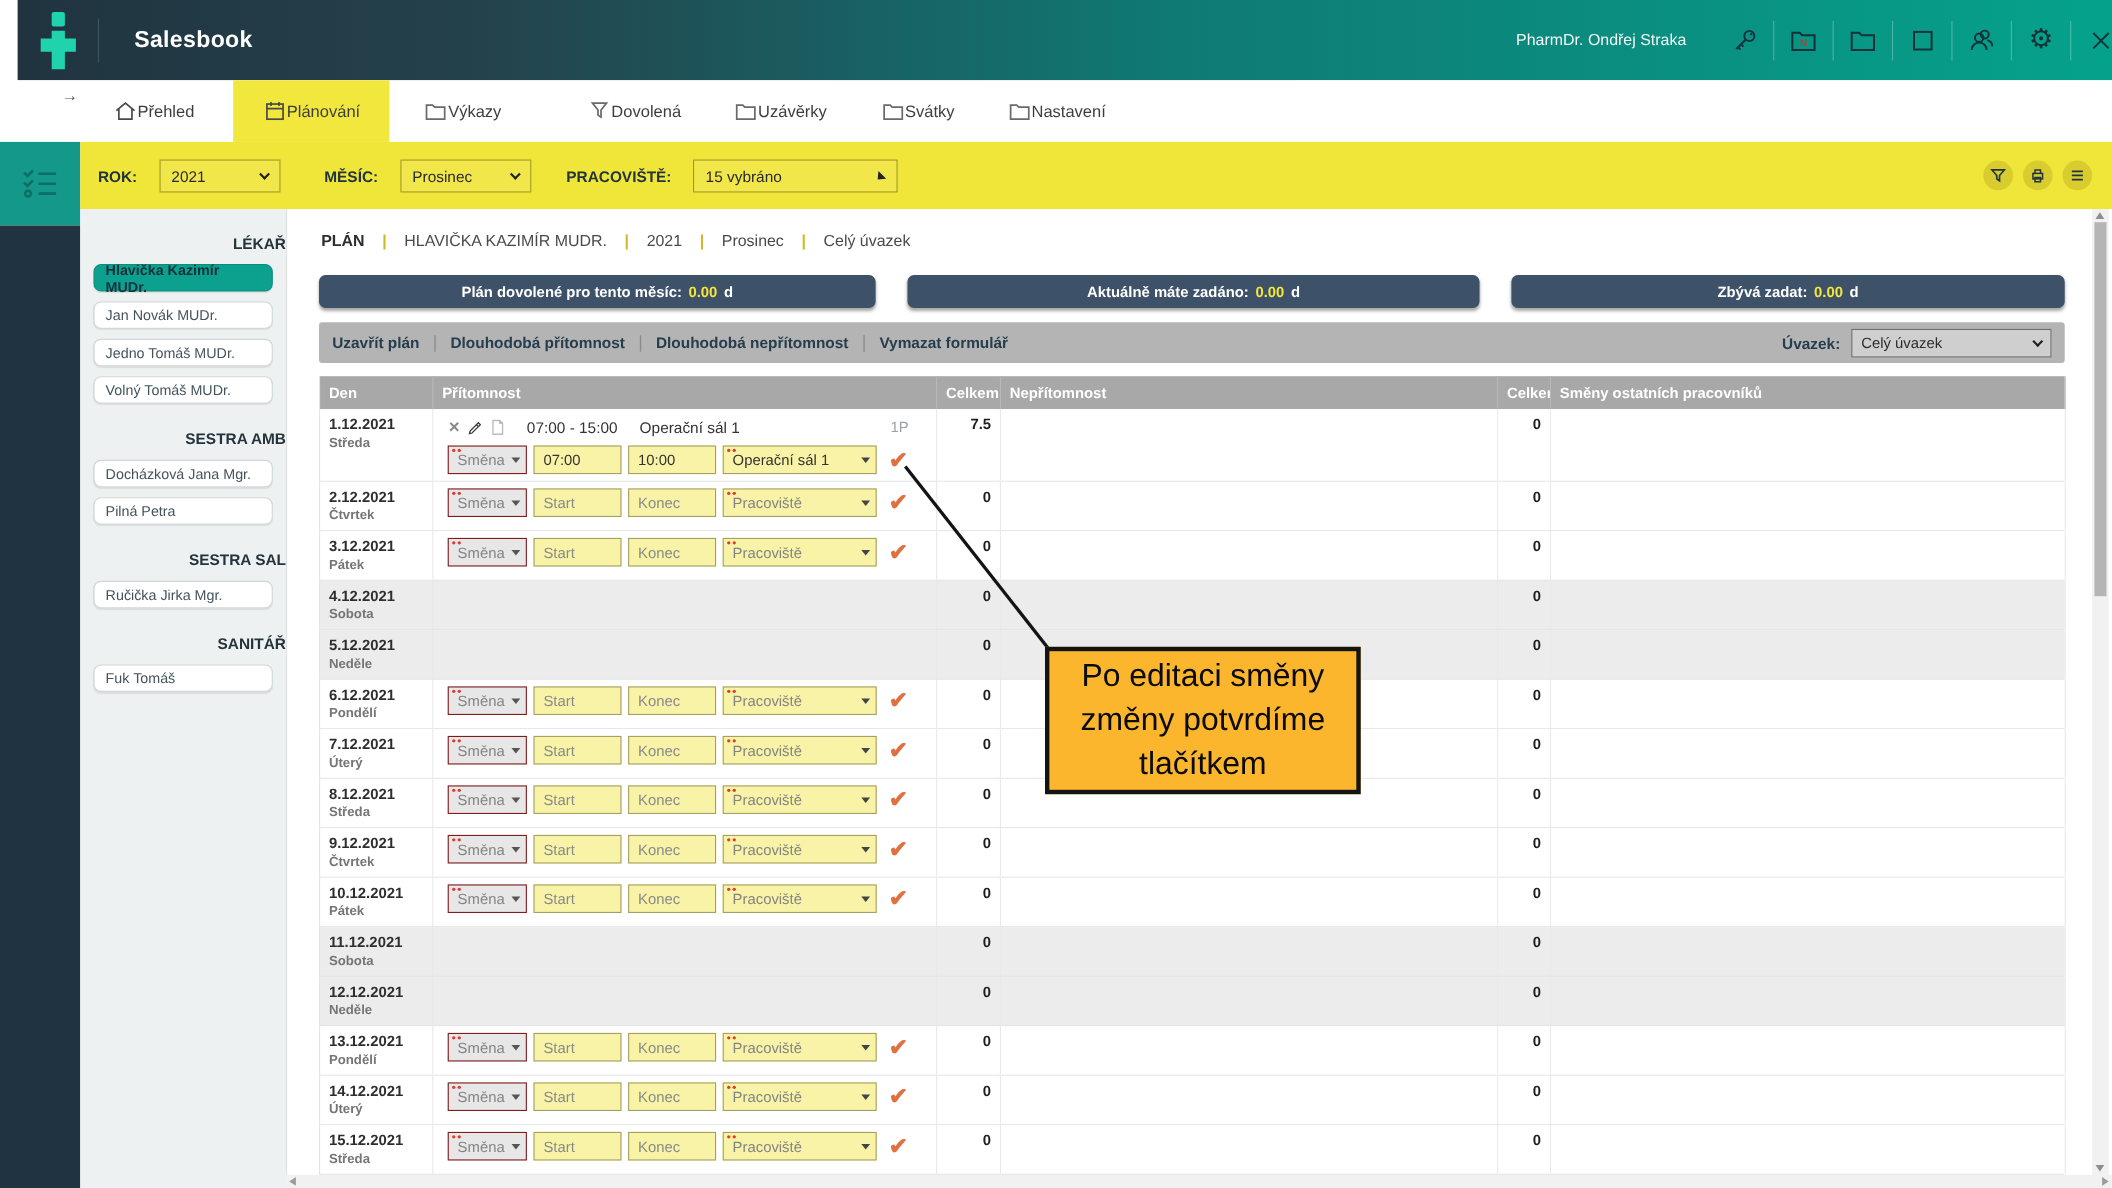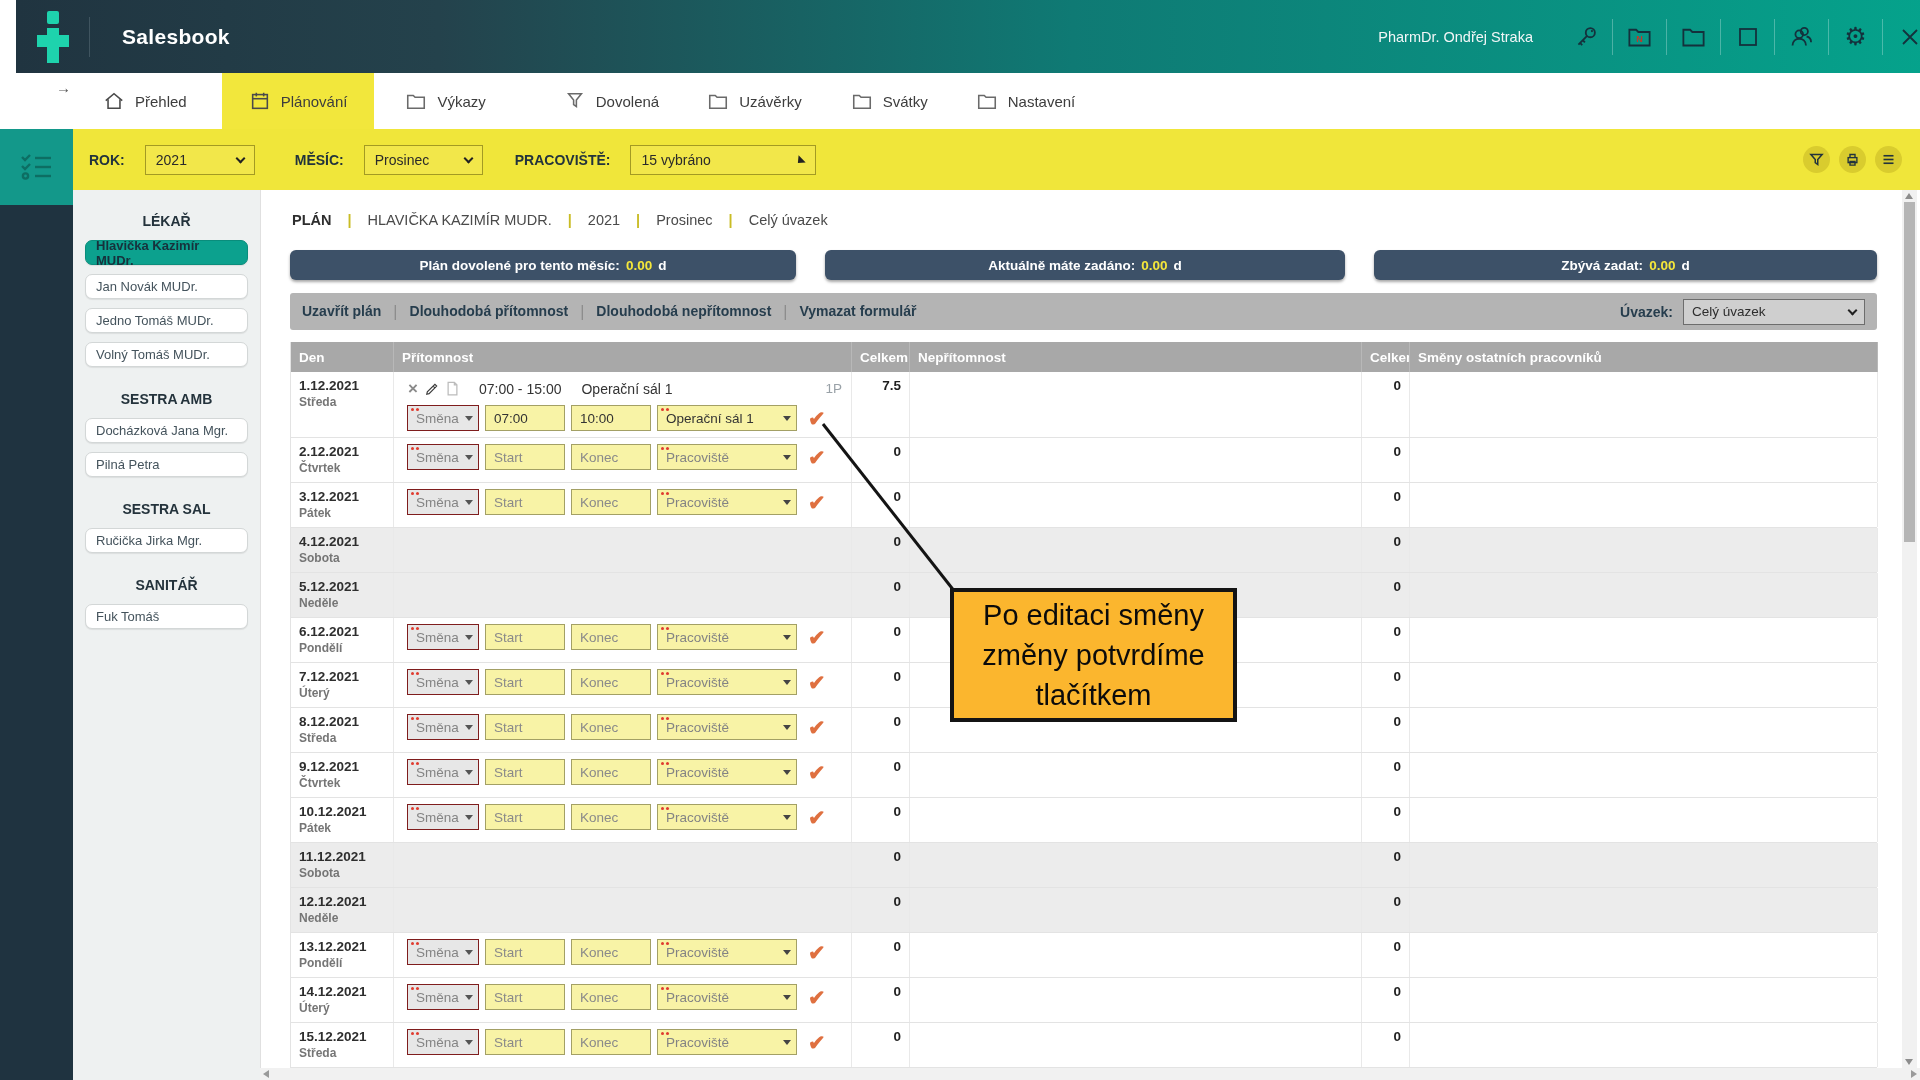--- a/index.html
+++ b/index.html
@@ -16,21 +16,21 @@
   .hdr-right{margin-left:auto;display:flex;align-items:center;height:100%}
   .user-name{color:#f2f6f7;font-size:14.5px;margin-right:26px}
   .hdr-icon-btn{width:53px;height:100%;display:flex;align-items:center;justify-content:center;cursor:pointer}
   .hdr-icon-sep{width:1px;height:36px;background:rgba(255,255,255,.28)}
   .hdr-icon-btn svg{display:block}
   .gear-glyph{font-size:25px;color:#14313c;line-height:1}
 
   
   .nav-bar{position:absolute;left:0;top:73px;width:1920px;height:56px;background:#fff;display:flex;align-items:stretch}
   .collapse-arrow{position:absolute;left:56px;top:6px;font-size:15px;color:#555}
-  .nav-tab{display:flex;align-items:center;gap:10px;font-size:15px;color:#3d3d3d;cursor:pointer}
+  .nav-tab{display:flex;align-items:center;font-size:15px;color:#3d3d3d;cursor:pointer}
   .nav-tab:nth-child(1){margin-left:103px}
   .nav-tab:nth-child(2){margin-left:35px}
   .nav-tab:nth-child(3){margin-left:31px}
   .nav-tab:nth-child(4){margin-left:78px}
   .nav-tab:nth-child(5){margin-left:48px}
   .nav-tab:nth-child(6){margin-left:49px}
   .nav-tab:nth-child(7){margin-left:48px}
   .nav-tab.active{background:#f2e73c;padding:0 27px}
   .nav-tab svg{display:block}
 
@@ -51,21 +51,21 @@
   .fltr-field:nth-child(3) .fltr-select{width:186px}
   .chev{position:absolute;right:10px;top:9px;width:7px;height:7px;border-right:2px solid #222;border-bottom:2px solid #222;transform:rotate(45deg)}
   .fltr-field:nth-child(3) .chev{border:none;width:0;height:0;top:12px;border-left:5px solid transparent;border-right:5px solid transparent;border-top:6px solid #222}
   .fltr-buttons{margin-left:auto;margin-right:18px;display:flex;gap:9px}
   .circle-btn{width:27px;height:27px;border-radius:50%;background:#d9cc2e;display:flex;align-items:center;justify-content:center;cursor:pointer}
 
   
   .sidebar{position:absolute;left:73px;top:190px;width:187px;height:890px;background:#eef1f1;overflow:hidden}
   .sb-group{margin-top:24px}
   .sb-group:first-child{margin-top:23px}
-  .sb-title{text-align:center;font-weight:bold;font-size:14px;color:#24333c;margin-bottom:11px}
+  .sb-title{text-align:right;font-weight:bold;font-size:14px;color:#24333c;margin-bottom:11px}
   .sb-item{height:25px;margin:9px 12px;background:#fff;border:1px solid #d3d7d7;border-radius:7px;display:flex;align-items:center;padding:0 10px;font-size:13px;color:#44535c;cursor:pointer;box-shadow:0 1px 1px rgba(0,0,0,.08)}
   .sb-item.selected{background:#0ca18e;border-color:#0a8d7c;color:#17313c;font-weight:bold}
 
   
   .main{position:absolute;left:260px;top:190px;width:1660px;height:890px;background:#fff;border-left:1px solid #e0e0e0}
   .breadcrumb{position:absolute;left:31px;top:22px;display:flex;align-items:center;font-size:14.5px;color:#4a4a4a}
   .bc-item.first{font-weight:bold;color:#2e2e2e}
   .bc-sep{color:#c9bc25;font-weight:bold;margin:0 16px}
   .pills-row{position:absolute;left:29px;top:60px;width:1587px;display:flex;justify-content:space-between}
   .pill{height:30px;background:#3d5168;border-radius:6px;box-shadow:0 2px 3px rgba(0,0,0,.35);display:flex;align-items:center;justify-content:center;gap:6px;font-size:13.5px;font-weight:bold;color:#fff}
@@ -89,21 +89,21 @@
   .trow{min-height:45px;border-bottom:1px solid #e3e3e3;background:#fff}
   .trow.first{min-height:64px}
   .trow.weekend{background:#ececec}
   .td{border-right:1px solid #e9e9e9;position:relative}
   .cell-den{padding:6px 8px;line-height:1.25}
   .d-date{font-size:13.5px;font-weight:bold;color:#2e2e2e}
   .d-day{font-size:12px;font-weight:bold;color:#757575}
   .cell-num{padding:6px 8px;text-align:right;font-size:13.5px;font-weight:bold;color:#1e1e1e}
   .entry-line{display:flex;align-items:center;gap:7px;padding:8px 8px 2px 14px;font-size:14px;color:#333}
   .entry-line .sp{width:6px}
-  .entry-badge{position:absolute;right:9px;top:9px;font-size:13.5px;color:#99a1a7}
+  .entry-badge{position:absolute;right:25px;top:9px;font-size:13.5px;color:#99a1a7}
   .form-line{display:flex;align-items:center;gap:6px;padding:5px 0 5px 13px;min-height:38px}
   .ctl{position:relative;height:26px;font-size:13.5px}
   .sel{display:flex;align-items:center;padding:0 16px 0 8px;cursor:pointer;color:#848484}
   .sel.gray{width:72px;background:#e7e7e7;border:1px solid #7f1d1d}
   .sel.yellow{width:140px;background:#f8f3a6;border:1px solid #a3a065}
   .sel .tri{position:absolute;right:5px;top:10px;width:0;height:0;border-left:4px solid transparent;border-right:4px solid transparent;border-top:5px solid #444}
   .sel.gray .tri{border-top-color:#555}
   .sel .txt{overflow:hidden;white-space:nowrap}
   .sel .txt.val{color:#333}
   .inp{width:80px;background:#f8f3a6;border:1px solid #a3a065;padding:0 8px;color:#333;font-family:"Liberation Sans",sans-serif;font-size:13.5px}

